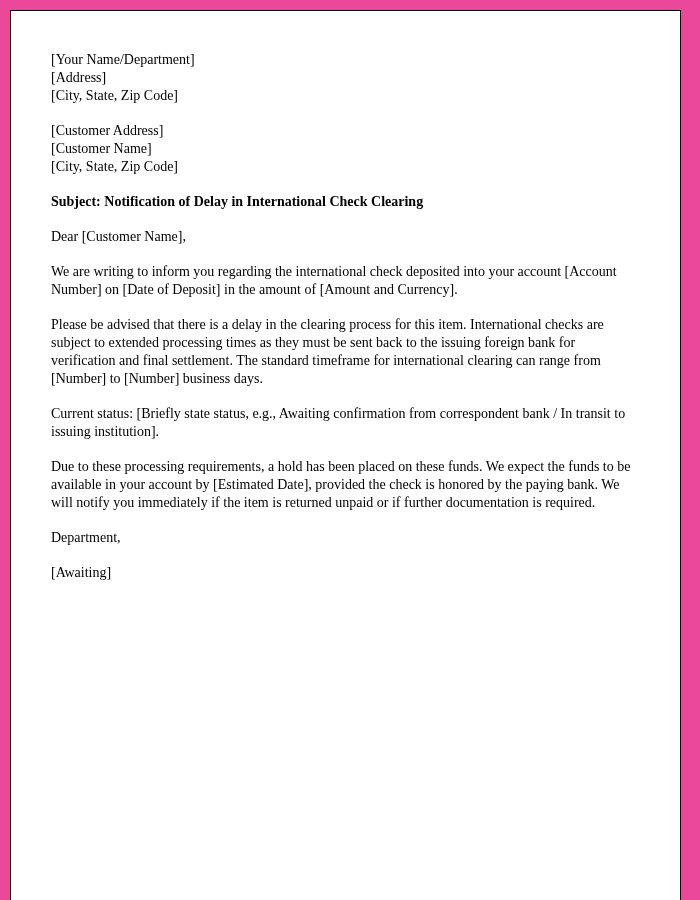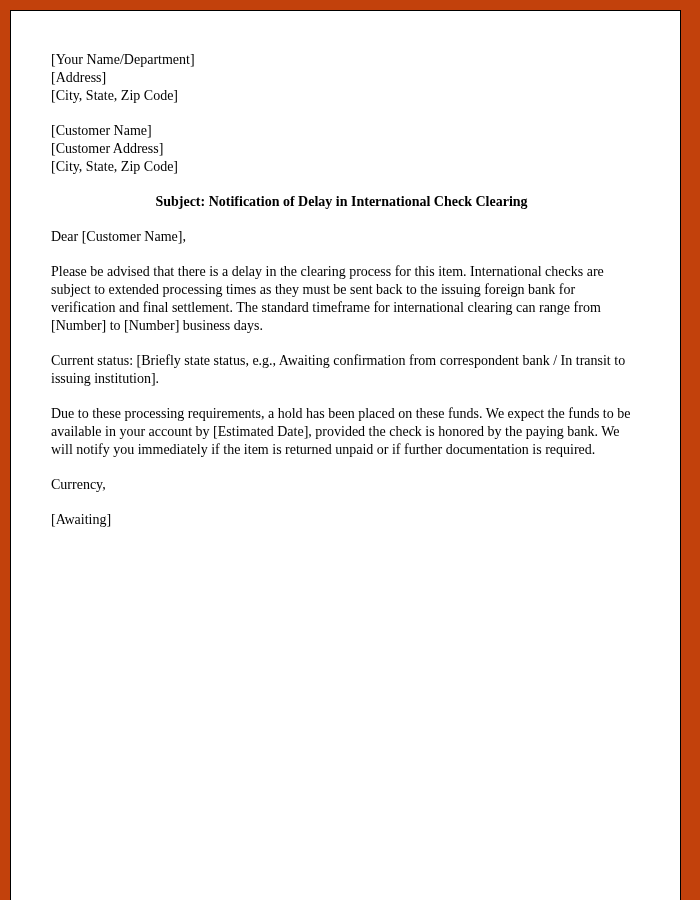--- a/index.html
+++ b/index.html
@@ -8,21 +8,21 @@
     background: #ffffff;
     width: 700px;
     height: 900px;
     overflow: hidden;
     font-family: "Liberation Serif", "DejaVu Serif", serif;
   }
   .canvas {
     position: relative;
     width: 700px;
     height: 900px;
-    background: #c2410c;
+    background: #ec4899;
   }
   .page {
     position: absolute;
     left: 10px;
     top: 10px;
     width: 671px;
     height: 960px; 
     border: 1px solid #000000;
     background: #ffffff;
     box-sizing: border-box;
@@ -39,49 +39,49 @@
   }
   .para {
     font-size: 14px;
     line-height: 18px;
     color: #000000;
     margin: 0 0 17px 0;
     max-width: 584px;
   }
   .subject {
     font-weight: bold;
-    text-align: center;
   }
 </style>
 </head>
 <body>
 
 <div class="canvas">
   <div class="page">
 
     <div class="block">
       <div class="line">[Your Name/Department]</div>
       <div class="line">[Address]</div>
       <div class="line">[City, State, Zip Code]</div>
     </div>
 
     <div class="block">
+      <div class="line">[Customer Address]</div>
       <div class="line">[Customer Name]</div>
-      <div class="line">[Customer Address]</div>
       <div class="line">[City, State, Zip Code]</div>
     </div>
 
     <div class="para subject">Subject: Notification of Delay in International Check Clearing</div>
 
     <div class="para">Dear [Customer Name],</div>
 
+    <div class="para">We are writing to inform you regarding the international check deposited into your account [Account Number] on [Date of Deposit] in the amount of [Amount and Currency].</div>
     <div class="para">Please be advised that there is a delay in the clearing process for this item. International checks are subject to extended processing times as they must be sent back to the issuing foreign bank for verification and final settlement. The standard timeframe for international clearing can range from [Number] to [Number] business days.</div>
     <div class="para">Current status: [Briefly state status, e.g., Awaiting confirmation from correspondent bank / In transit to issuing institution].</div>
     <div class="para">Due to these processing requirements, a hold has been placed on these funds. We expect the funds to be available in your account by [Estimated Date], provided the check is honored by the paying bank. We will notify you immediately if the item is returned unpaid or if further documentation is required.</div>
 
-    <div class="para">Currency,</div>
+    <div class="para">Department,</div>
 
     <div class="block">
       <div class="line">[Awaiting]</div>
     </div>
 
   </div>
 </div>
 
 </body></html>

